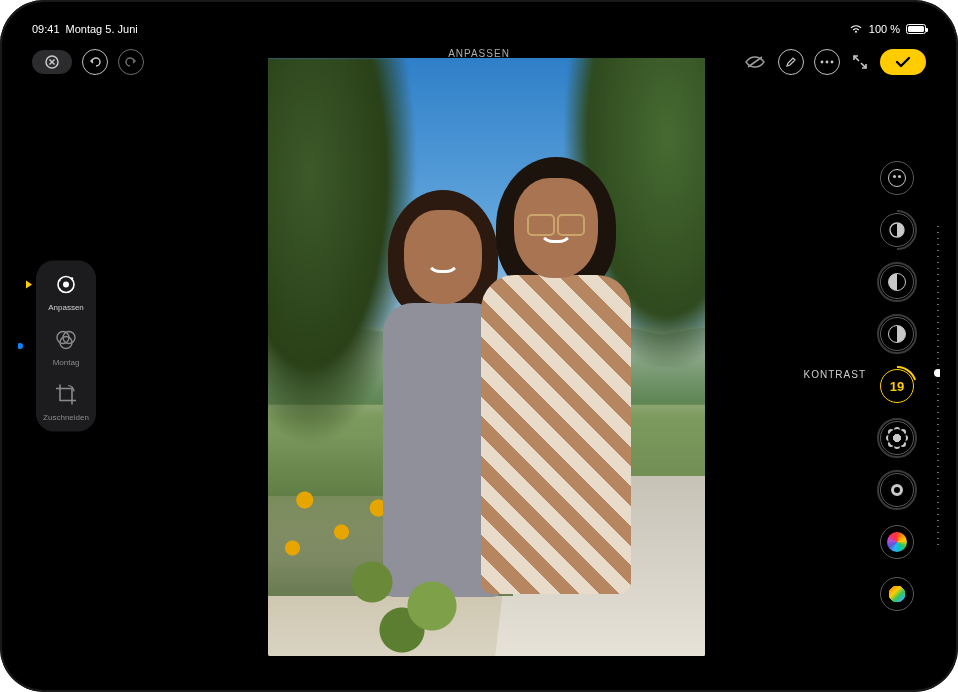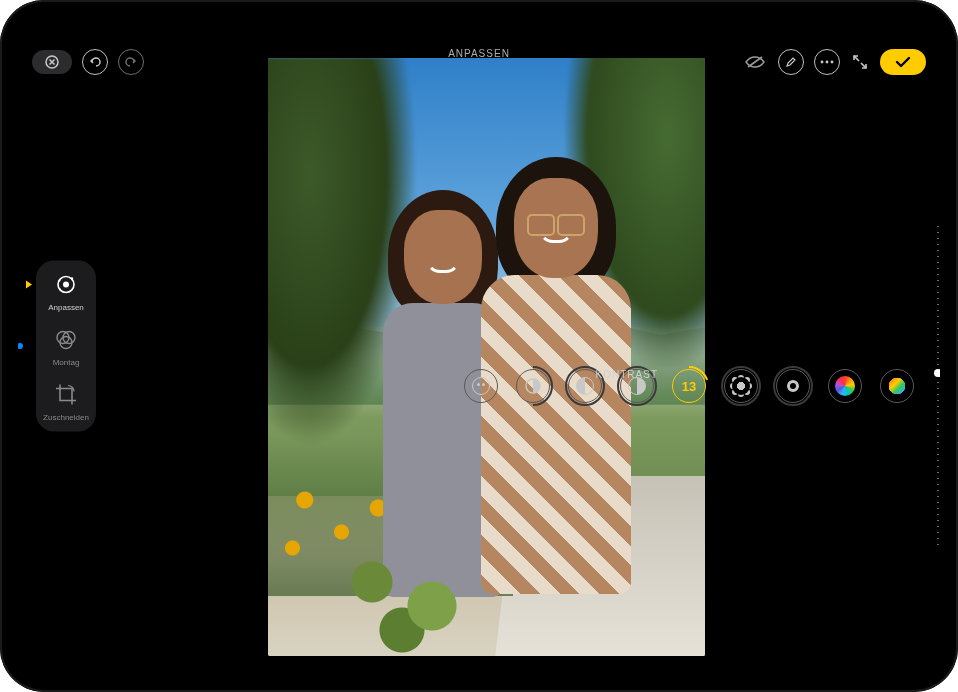--- a/index.html
+++ b/index.html
@@ -181,21 +181,21 @@
                 radial-gradient(circle at 60% 50%, #7da048 0 24px, transparent 25px),
                 radial-gradient(circle at 45% 70%, #5c7e30 0 22px, transparent 23px);
   }
   
   
   .right-rail {
     position: absolute; right: 26px; top: 110px; bottom: 30px; width: 120px;
     display: flex; align-items: center; justify-content: flex-end;
   }
   .adj-col {
-    display: flex; flex-direction: row; align-items: center; gap: 18px;
+    display: flex; flex-direction: column; align-items: center; gap: 18px;
     position: relative;
   }
   .adj-btn {
     width: 34px; height: 34px; border-radius: 50%;
     border: 1.5px solid #5a5a5a;
     display: flex; align-items: center; justify-content: center;
     color: #c8c8c8; font-size: 14px;
     position: relative;
   }
   .adj-btn.ring-on::after {
@@ -255,20 +255,37 @@
   .face-icon::before{content:"";position:absolute;left:4px;top:5px;width:3px;height:3px;background:#c8c8c8;border-radius:50%;}
   .face-icon::after{content:"";position:absolute;right:4px;top:5px;width:3px;height:3px;background:#c8c8c8;border-radius:50%;}
 </style>
 </head>
 <body>
 
 <div class="device-frame">
   <div class="screen">
     <div class="side-indicator"></div>
 
+    <div class="status-bar">
+      <div class="status-left">
+        <span>09:41</span>
+        <span>Montag 5. Juni</span>
+      </div>
+      <div class="status-right">
+        <svg class="wifi-icon" viewBox="0 0 16 12">
+            <path d="M8 10.5a1.2 1.2 0 100-2.4 1.2 1.2 0 000 2.4zM4.2 6.7a5.4 5.4 0 017.6 0l-1 1a4 4 0 00-5.6 0l-1-1zM1.6 4.1a9 9 0 0112.8 0l-1 1a7.6 7.6 0 00-10.8 0l-1-1z" fill="#fff"></path>
+          </svg>
+        <span>100 %</span>
+        <span class="battery">
+            <span class="battery-body">
+              <span class="battery-fill"></span>
+            </span>
+          </span>
+      </div>
+    </div>
 
     <div class="mode-title">ANPASSEN</div>
 
     <div class="top-toolbar">
       <div class="tb-group">
         <div class="pill icon">
           <svg width="14" height="14" viewBox="0 0 14 14">
               <circle cx="7" cy="7" r="6" fill="none" stroke="#c8c8c8" stroke-width="1.5"></circle>
               <path d="M4.5 4.5l5 5M9.5 4.5l-5 5" stroke="#c8c8c8" stroke-width="1.5"></path>
             </svg>
@@ -392,21 +409,21 @@
         </div>
         <div class="adj-btn ring-on">
             <div class="half-circle"></div>
           </div>
         <div class="adj-btn ring-on">
             <div class="half-circle" style="transform:rotate(180deg)"></div>
           </div>
         <div style="position:relative">
           <span class="adj-label">KONTRAST</span>
           <div class="adj-btn selected">
-              <span>13</span>
+              <span>19</span>
             </div>
         </div>
         <div class="adj-btn ring-on">
             <div class="bright-icon"></div>
           </div>
         <div class="adj-btn ring-on">
             <div class="dot-icon"></div>
           </div>
         <div class="adj-btn">
             <div class="rainbow"></div>

